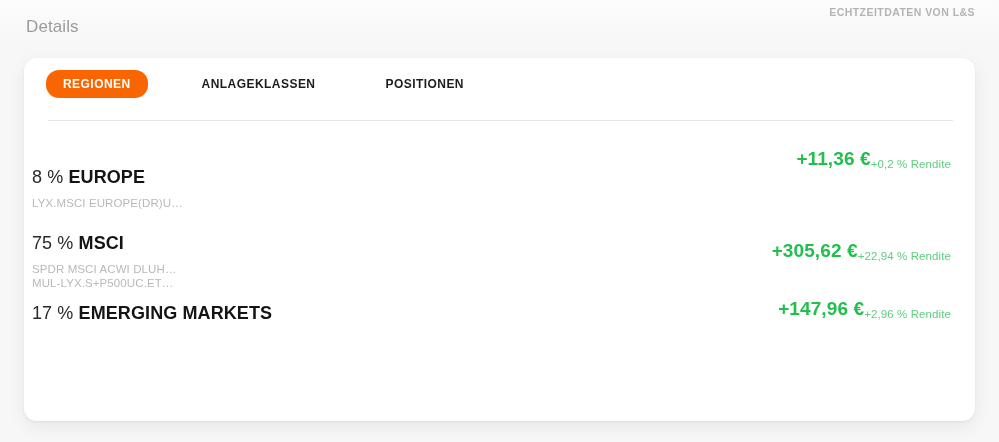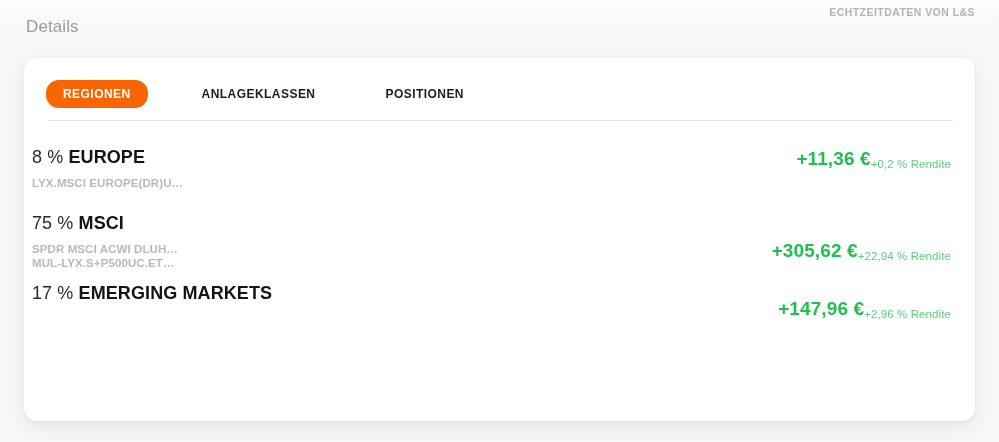--- a/index.html
+++ b/index.html
@@ -49,21 +49,21 @@
     left: 24px; top: 58px;
     width: 951px; height: 363px;
     background: #ffffff;
     border-radius: 13px;
     box-shadow: 0 6px 18px rgba(0,0,0,.07), 0 1px 3px rgba(0,0,0,.05);
   }
 
   
   .tabs {
     position: absolute;
-    left: 22px; top: 22px;
+    left: 22px; top: 12px;
     display: flex;
     align-items: flex-end;
     gap: 11px;
   }
 
   .tab {
     font-size: 12px;
     font-weight: 700;
     letter-spacing: .45px;
     color: #1d1d1f;
@@ -143,34 +143,34 @@
   .row-3 { top: 152px; }
 
   .row-left { display: flex; flex-direction: column; }
 
   .row-head {
     font-size: 18px;
     color: #1d1d1f;
     letter-spacing: .1px;
     white-space: nowrap;
     line-height: 22px;
+    margin-top: 20px;
   }
 
   .row-pct { font-weight: 400; color: #2a2a2c; }
   .row-name { font-weight: 700; color: #141416; }
 
   .sub-list { margin-top: 9px; }
 
   .sub-line {
     font-size: 11.5px;
     color: #b9b9bd;
     letter-spacing: .1px;
     line-height: 13.5px;
     white-space: nowrap;
-    font-weight: bold;
   }
 
   .row-right {
     display: flex;
     flex-direction: row;
     align-items: flex-end;
     text-align: right;
   }
 
   .amount {

